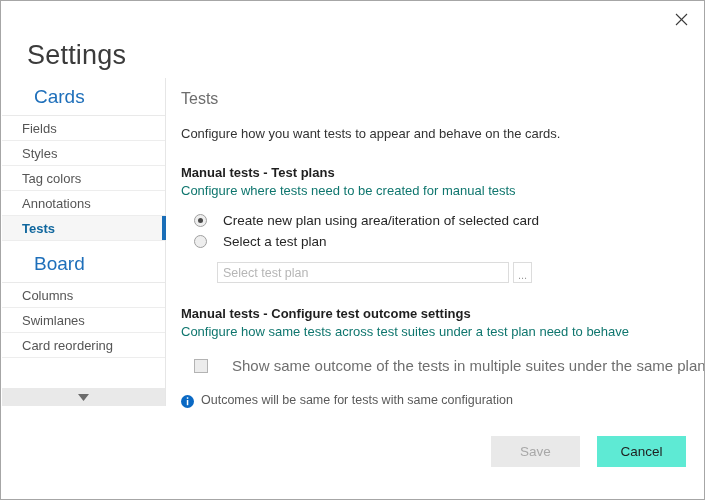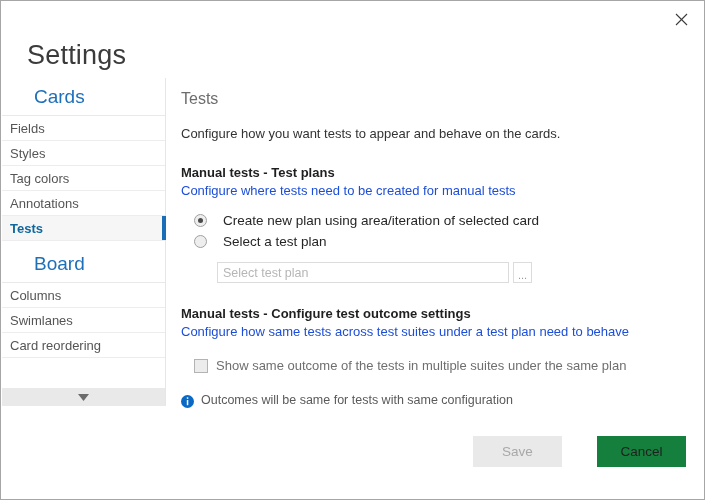--- a/index.html
+++ b/index.html
@@ -72,21 +72,21 @@
   }
   .nav-group-title.second {
     height: 42px;
     line-height: 46px;
     border-top: 0;
   }
   .nav-item {
     position: relative;
     height: 25px;
     line-height: 25px;
-    padding-left: 8px;
+    padding-left: 20px;
     font-size: 13px;
     color: #555555;
     border-bottom: 1px solid #ededed;
     box-sizing: border-box;
     white-space: nowrap;
     cursor: pointer;
   }
   .nav-item.selected {
     background: #f6f6f6;
     color: #10679e;
@@ -140,21 +140,21 @@
   }
   .section-heading {
     font-size: 13px;
     font-weight: bold;
     color: #1f1f1f;
     line-height: 17px;
     margin: 0;
   }
   .section-sub {
     font-size: 13px;
-    color: #1d4ed8;
+    color: #0f766e;
     line-height: 17px;
     margin: 1px 0 0 0;
   }
 
   
   .radio-row {
     display: flex;
     align-items: center;
     margin-left: 13px;
     margin-top: 13px;
@@ -238,22 +238,22 @@
   .check-mark {
     width: 14px;
     height: 14px;
     box-sizing: border-box;
     border: 1px solid #b3b3b3;
     background: #ececec;
     flex: 0 0 auto;
     cursor: pointer;
   }
   .check-label {
-    margin-left: 8px;
-    font-size: 13px;
+    margin-left: 24px;
+    font-size: 15px;
     color: #6f6f6f;
     line-height: 17px;
     white-space: nowrap;
     cursor: pointer;
   }
 
   
   .info-row {
     display: flex;
     align-items: center;
@@ -291,24 +291,23 @@
     line-height: 31px;
     text-align: center;
     padding: 0;
   }
   .btn.save {
     background: #e9e9e9;
     color: #a8a8a8;
     cursor: default;
   }
   .btn.cancel {
-    background: #15803d;
+    background: #5eead4;
     color: #1f1f1f;
     cursor: pointer;
-    margin-left: 18px;
   }
 </style>
 </head>
 <body>
 
 <div class="dialog">
 
   <div class="dlg-title">Settings</div>
 
   <div class="close-btn">

